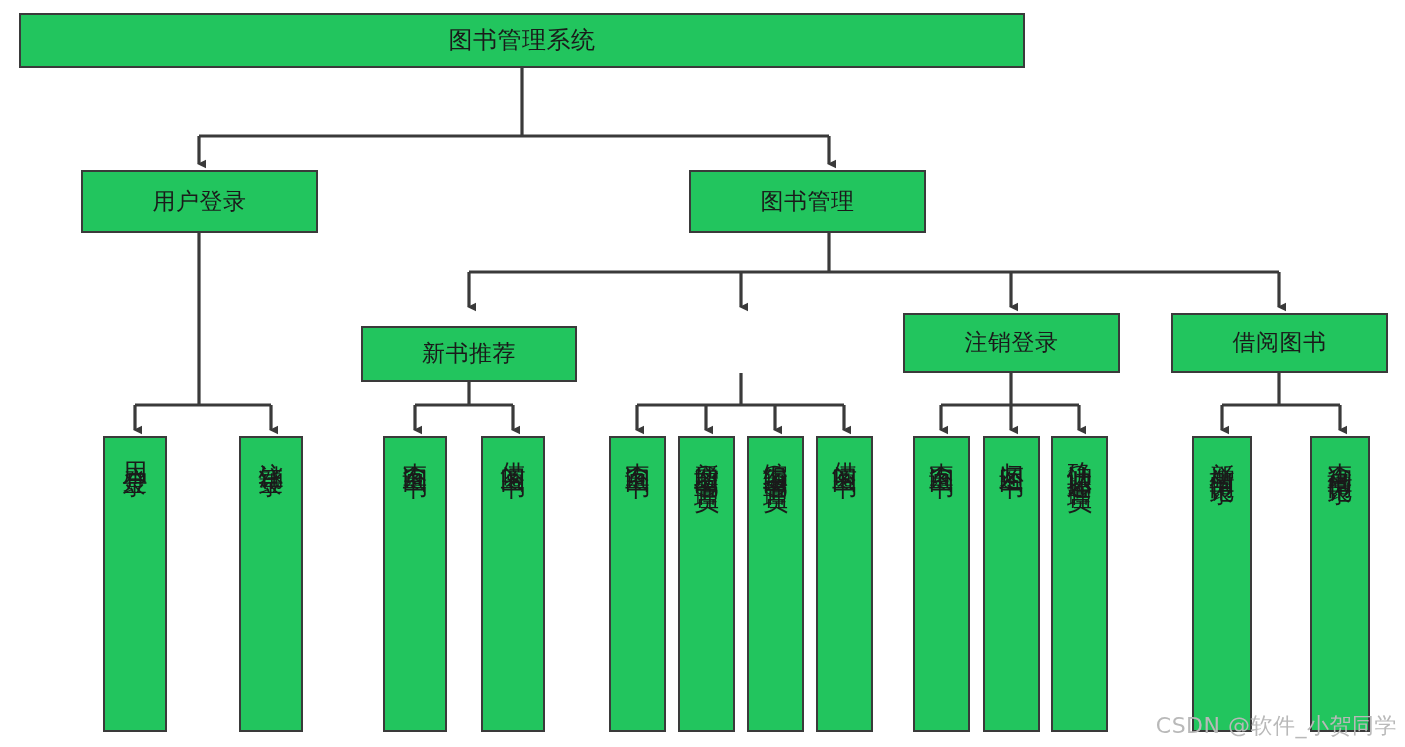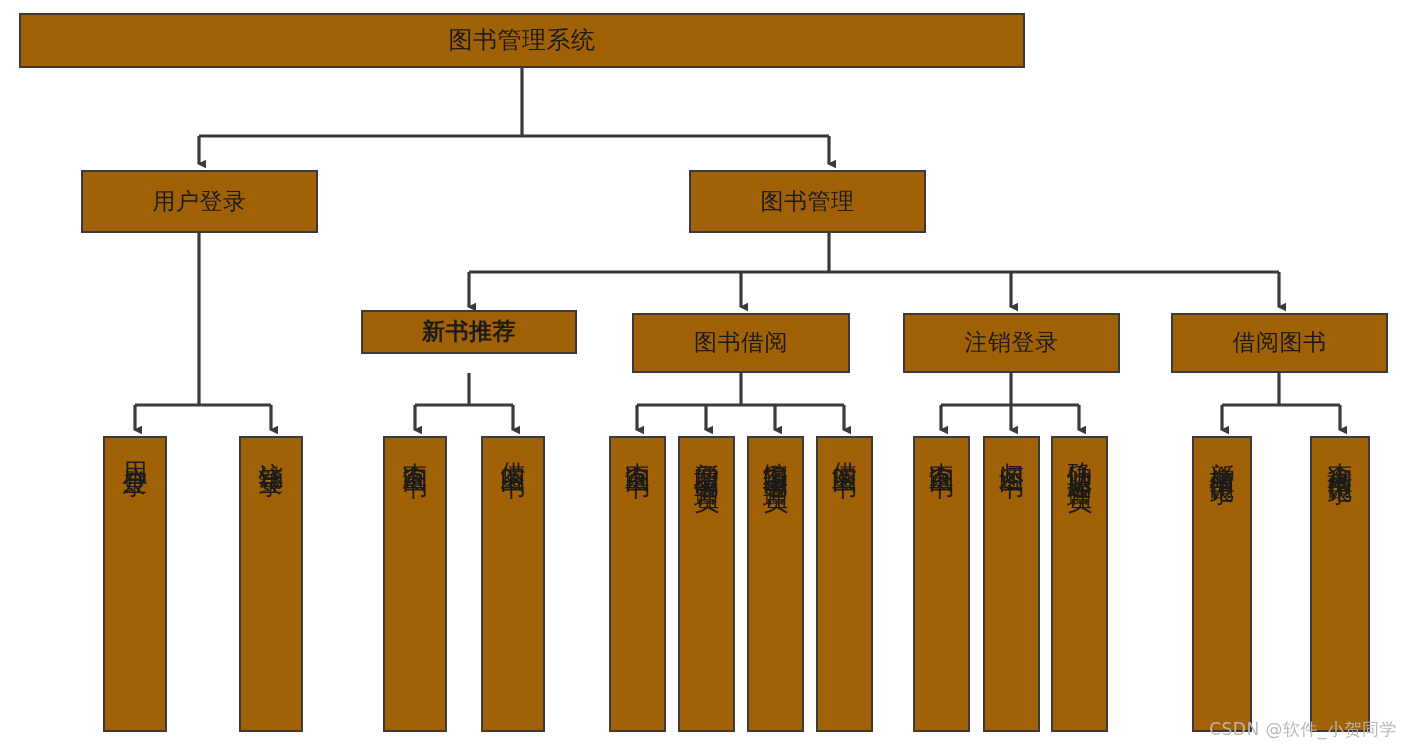--- a/index.html
+++ b/index.html
@@ -20,21 +20,21 @@
     left: 0;
     top: 0;
     width: 1405px;
     height: 747px;
     pointer-events: none;
   }
   .node {
     position: absolute;
     box-sizing: border-box;
     border: 2px solid #3a3a3a;
-    background: #a16207;
+    background: #22c55e;
     display: flex;
     align-items: center;
     justify-content: center;
     color: #1a1a1a;
   }
   .node-label {
     display: block;
     text-align: center;
     line-height: 1.18;
     letter-spacing: 0.5px;
@@ -56,21 +56,21 @@
     text-orientation: upright;
     font-size: 25px;
     line-height: 1;
     letter-spacing: 4px;
     white-space: nowrap;
   }
   #watermark {
     position: absolute;
     right: 8px;
     bottom: 6px;
-    font-size: 17px;
+    font-size: 22px;
     color: #b9b9b9;
     letter-spacing: 0.5px;
     white-space: nowrap;
     font-family: "DejaVu Sans", "Liberation Sans", sans-serif;
   }
 </style>
 </head>
 <body>
 
 <div id="canvas">
@@ -130,25 +130,22 @@
     <span class="node-label">图书管理系统</span>
   </div>
 
   <div class="node h" style="left:81px; top:170px; width:237px; height:63px;">
     <span class="node-label">用户登录</span>
   </div>
   <div class="node h" style="left:689px; top:170px; width:237px; height:63px;">
     <span class="node-label">图书管理</span>
   </div>
 
-  <div class="node h" style="left:361px; top:310px; width:216px; height:44px;font-weight:bold;">
+  <div class="node h" style="left:361px; top:326px; width:216px; height:56px;">
     <span class="node-label">新书推荐</span>
-  </div>
-  <div class="node h" style="left:632px; top:313px; width:218px; height:60px;">
-    <span class="node-label">图书借阅</span>
   </div>
   <div class="node h" style="left:903px; top:313px; width:217px; height:60px;">
     <span class="node-label">注销登录</span>
   </div>
   <div class="node h" style="left:1171px; top:313px; width:217px; height:60px;">
     <span class="node-label">借阅图书</span>
   </div>
 
   <div class="node v" style="left:103px; top:436px; width:64px; height:296px;">
     <span class="node-label">用户登录</span>

